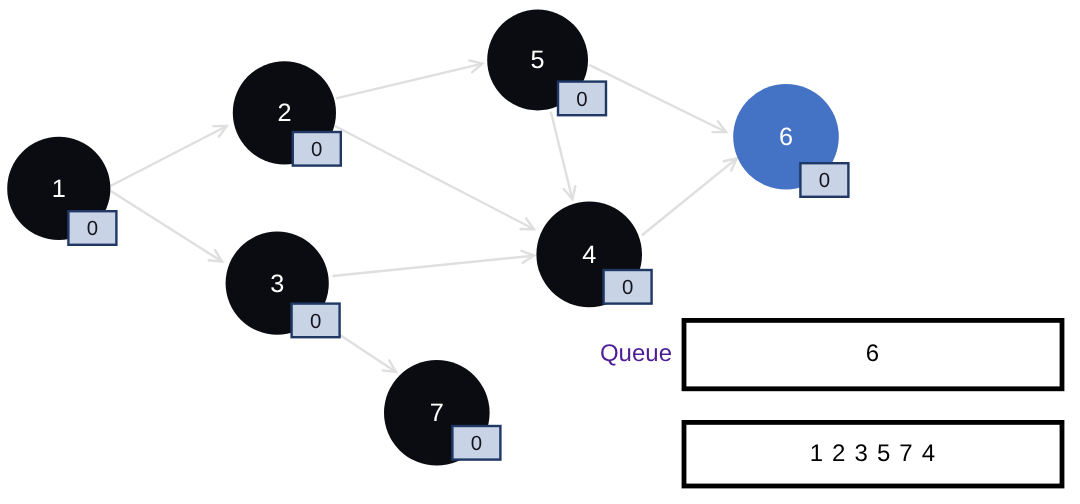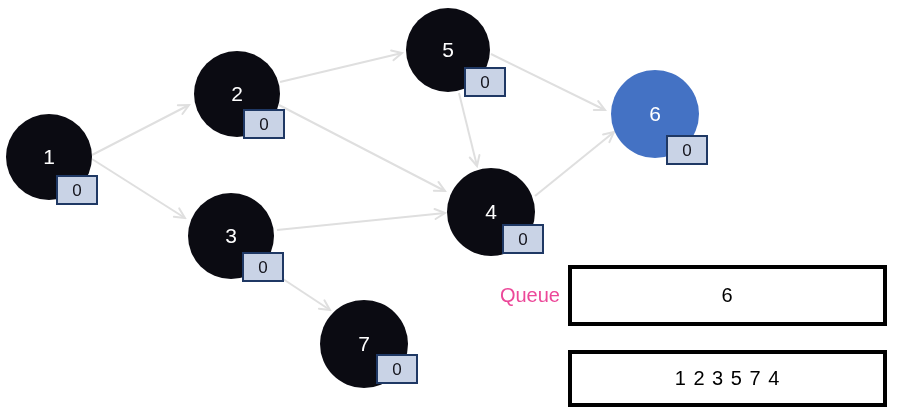--- a/index.html
+++ b/index.html
@@ -15,21 +15,21 @@
     position: absolute;
     left: 0; top: 0;
     width: 900px; height: 420px;
   }
   .panel-label {
     position: absolute;
     display: flex;
     align-items: center;
     justify-content: flex-end;
     width: 90px;
-    color: #ec4899;
+    color: #4c1d95;
     font-size: 20px;
   }
   .panel-box {
     position: absolute;
     box-sizing: border-box;
     border: 4px solid #000000;
     background: #ffffff;
     display: flex;
     align-items: center;
     justify-content: center;

